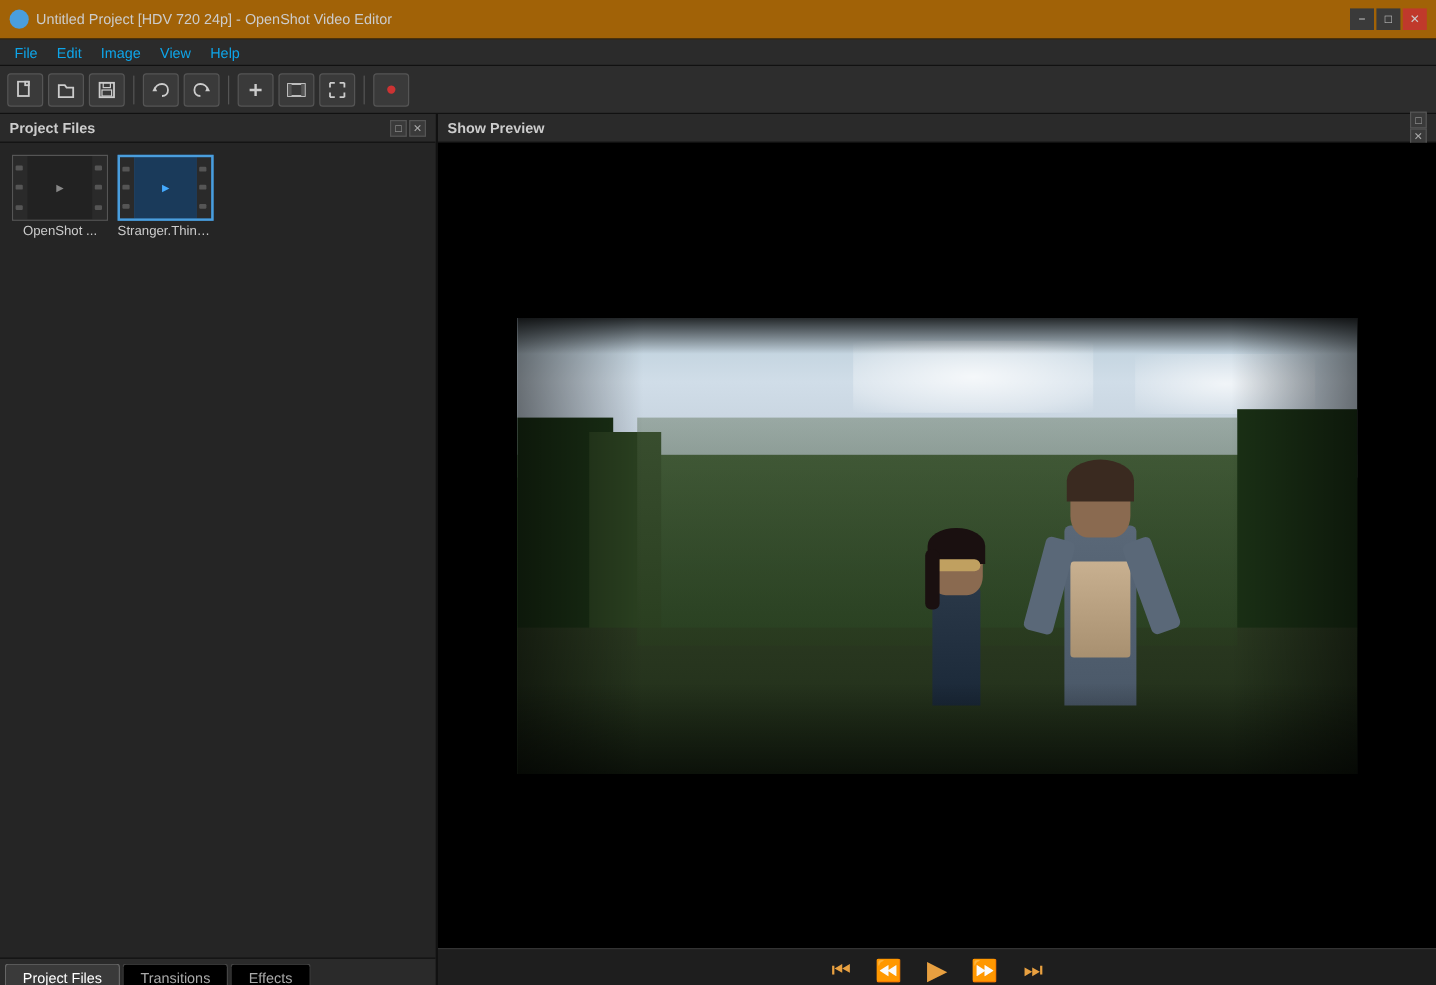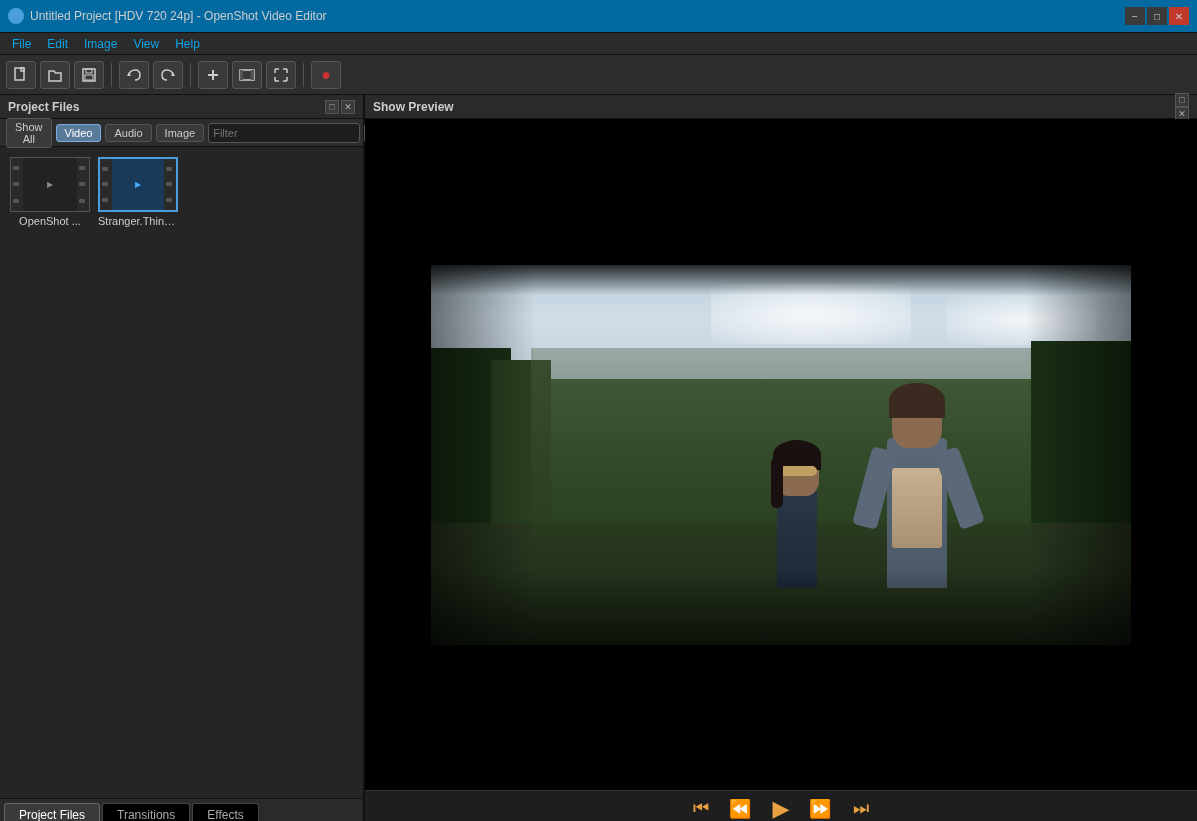--- a/index.html
+++ b/index.html
@@ -10,21 +10,21 @@
       font-family: 'Segoe UI', Arial, sans-serif;
       font-size: 12px;
       color: #ccc;
       overflow: hidden;
       user-select: none;
     }
 
     
     #titlebar {
       height: 28px;
-      background: #0369a1;
+      background: #a16207;
       display: flex;
       align-items: center;
       padding: 16px 8px;
       border-bottom: 1px solid #111;
     }
     #titlebar .app-icon {
       width: 16px; height: 16px;
       background: #4a9edd;
       border-radius: 50%;
       margin-right: 6px;
@@ -428,28 +428,20 @@
 
     <div id="project-files-panel">
       <div id="project-files-header">
         <span class="panel-title">Project Files</span>
         <div class="panel-controls">
           <div class="panel-ctrl-btn">□</div>
           <div class="panel-ctrl-btn">✕</div>
         </div>
       </div>
 
-      <div id="filter-bar">
-        <button class="filter-btn">Show All</button>
-        <button class="filter-btn active">Video</button>
-        <button class="filter-btn">Audio</button>
-        <button class="filter-btn">Image</button>
-        <input class="filter-input" placeholder="Filter" style="">
-        <div class="filter-clear-btn">✕</div>
-      </div>
 
       <div id="media-grid">
 
 
         <div class="media-item">
           <div class="media-thumb" style="background:#2a2a2a;">
             <div class="thumb-strips">
               <div class="thumb-strip-left">
                 <div class="thumb-strip-dot"></div>
                 <div class="thumb-strip-dot"></div>

